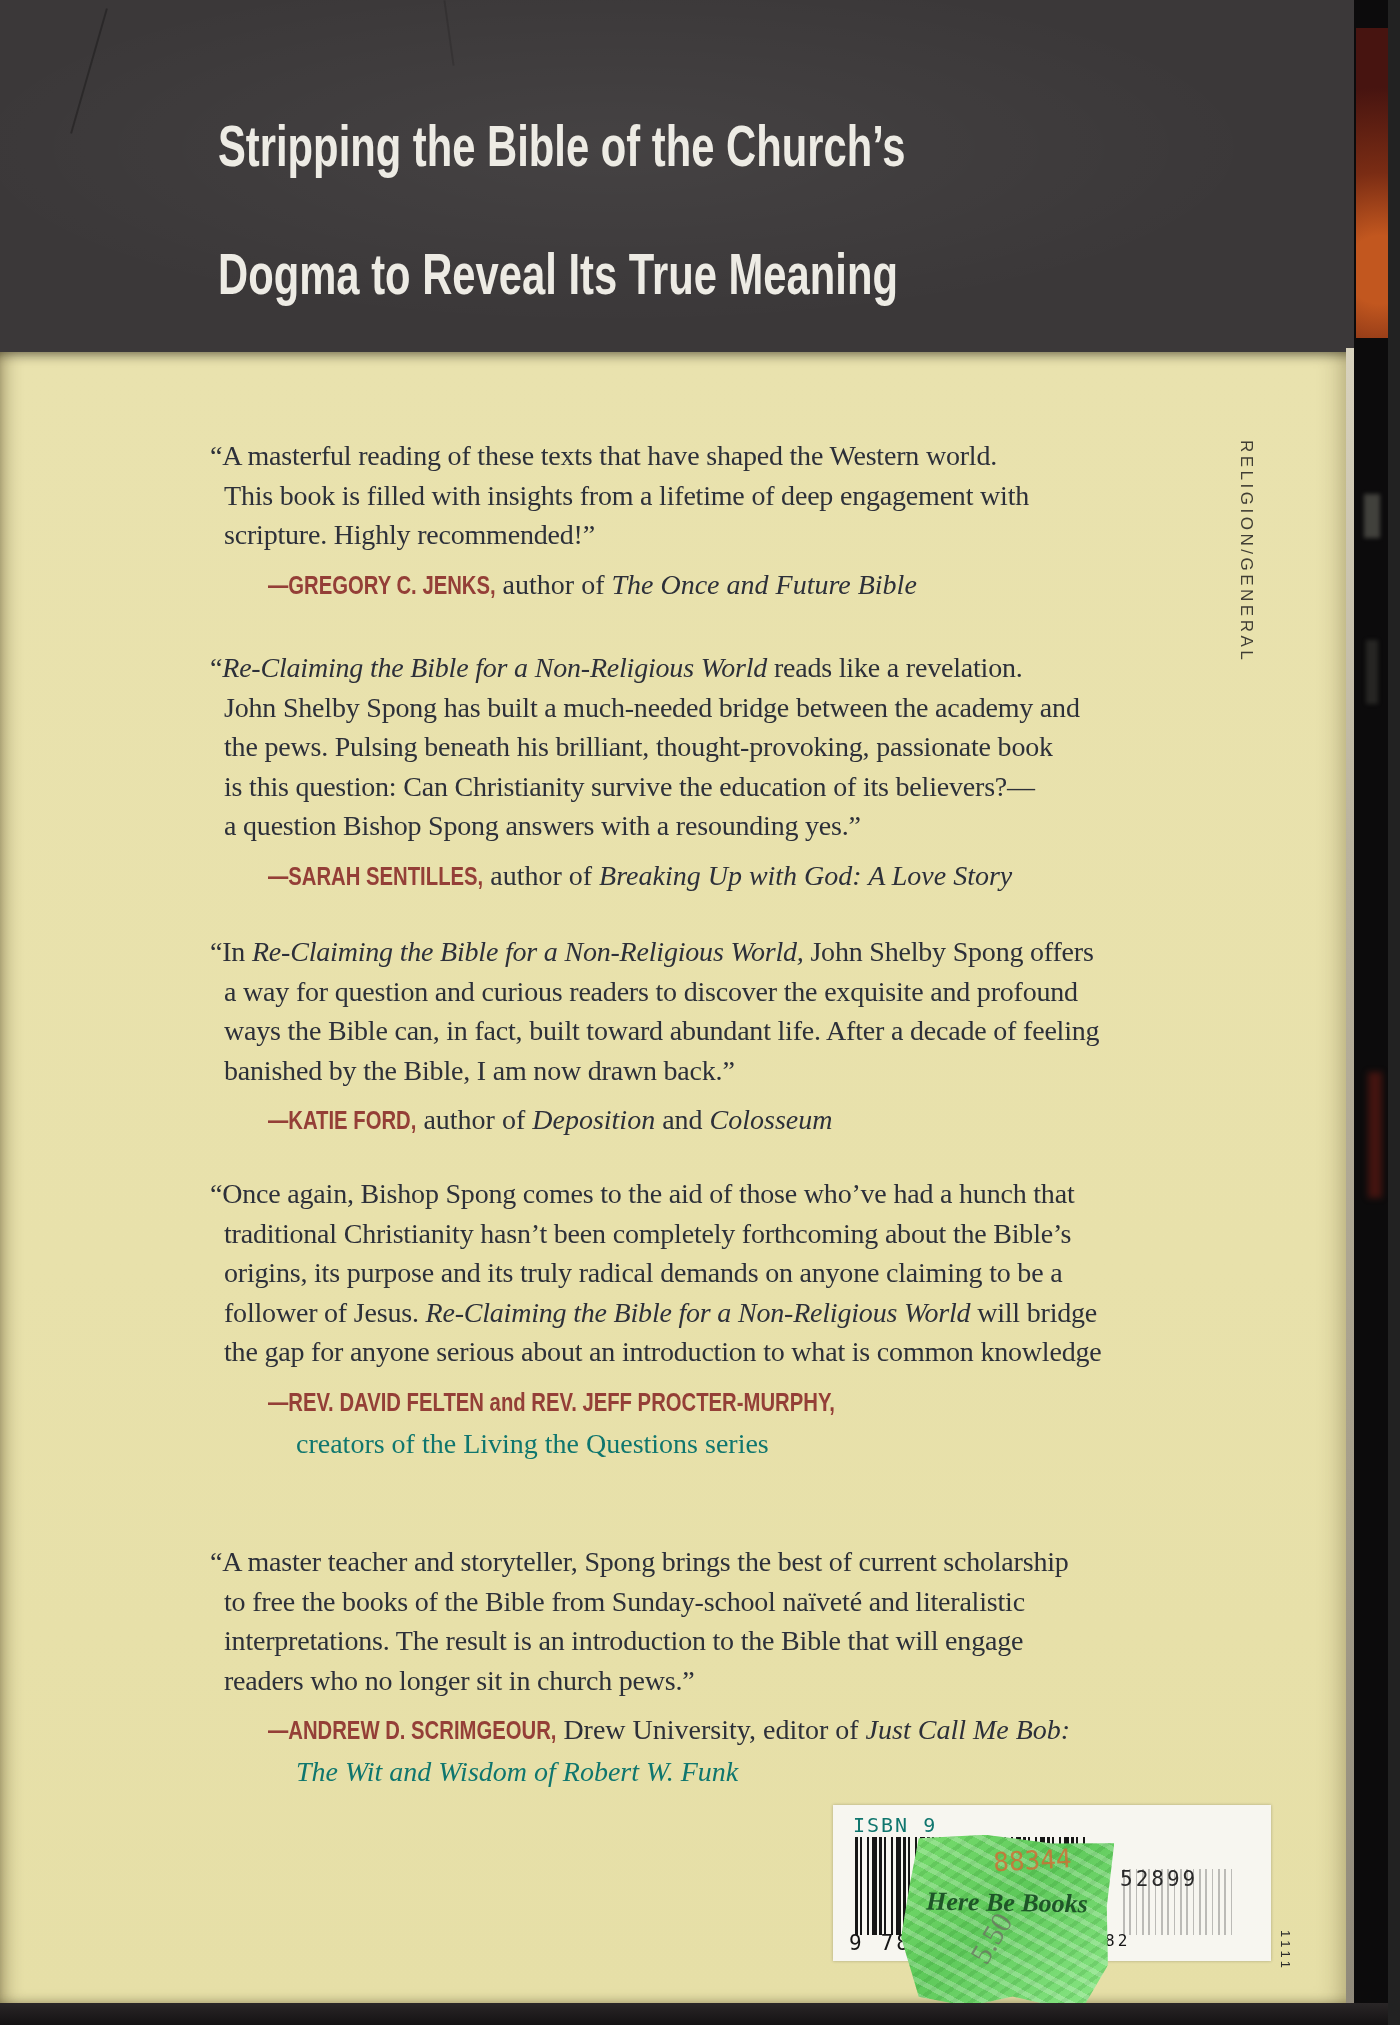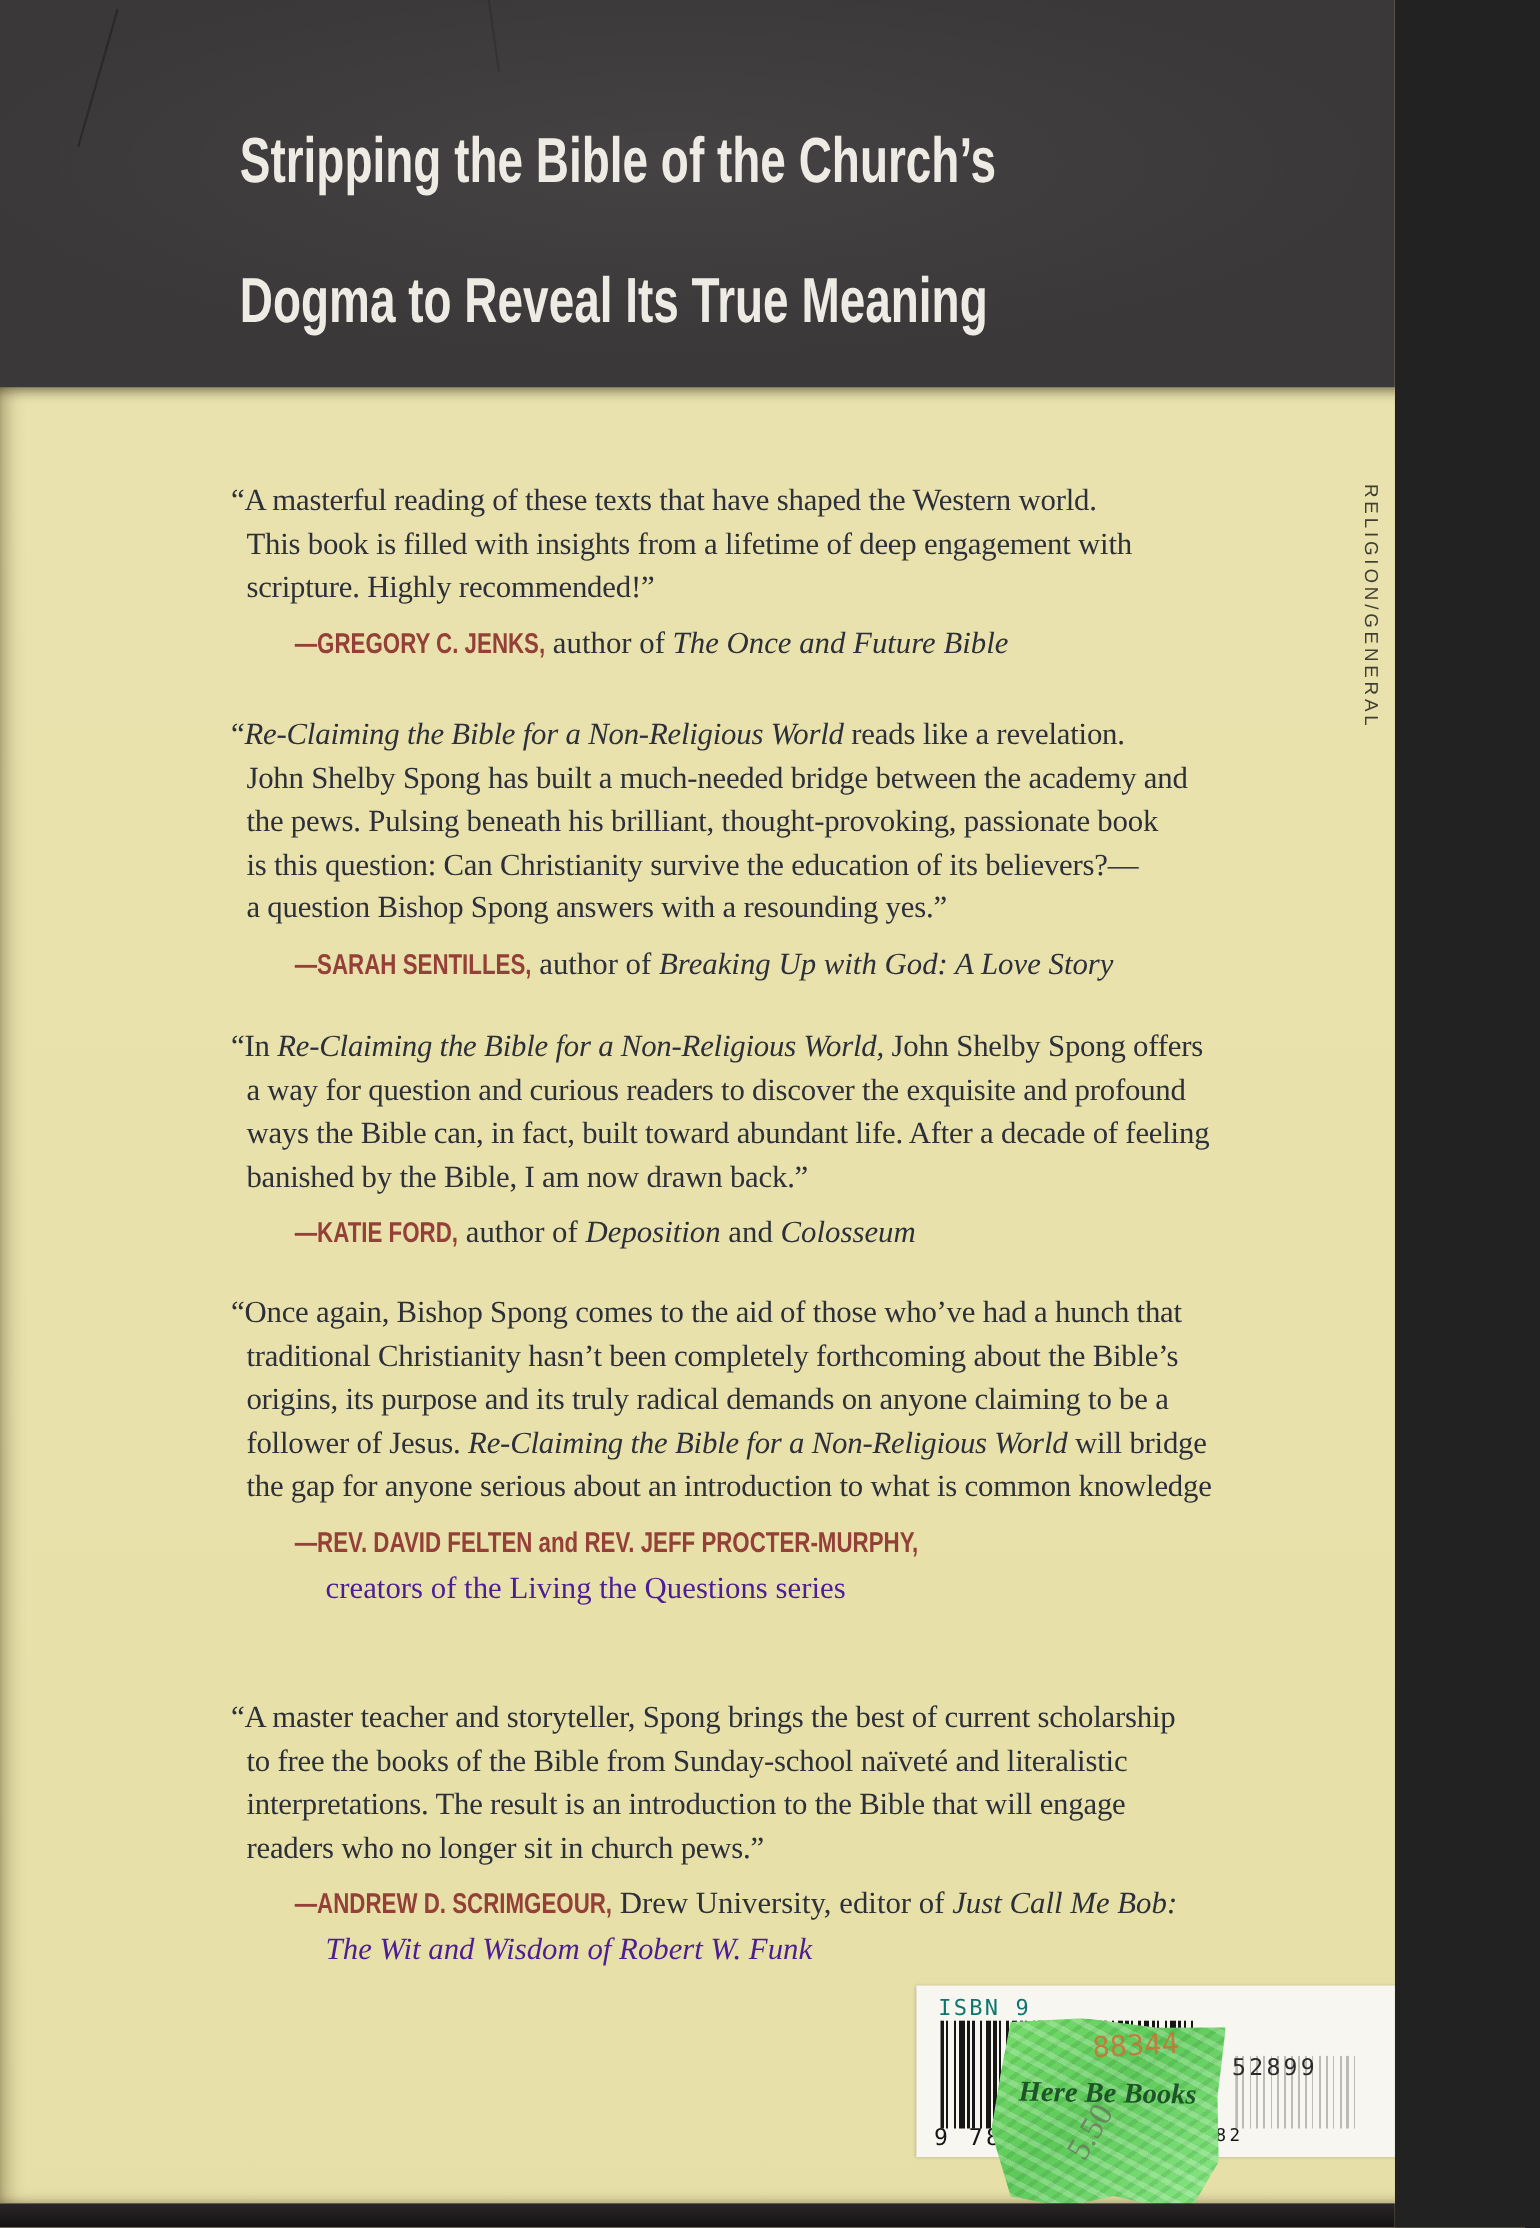--- a/index.html
+++ b/index.html
@@ -1,16 +1,16 @@
 <!DOCTYPE html>
 <html><head>
 <meta charset="utf-8">
 <style>
   html,body{margin:0;padding:0;background:#222;}
-  #cover{position:relative;width:1268px;height:2025px;overflow:hidden;
+  #cover{position:relative;width:1388px;height:2025px;overflow:hidden;
          background:#e8e1ab;font-family:"Liberation Serif",serif;}
   
   .band{position:absolute;left:0;top:0;width:1358px;height:352px;
         background:radial-gradient(ellipse at 45% 42%, rgba(255,255,255,0.05), transparent 62%),#3b3839;}
   .crease{position:absolute;background:rgba(0,0,0,0.28);}
   .crease.c1{left:88px;top:6px;width:2px;height:130px;transform:rotate(16deg);}
   .crease.c2{left:448px;top:0;width:2px;height:66px;transform:rotate(-8deg);opacity:.5;}
   .banner-line{position:absolute;color:#edebe4;font-family:"Liberation Sans",sans-serif;
         font-weight:bold;font-size:58px;white-space:nowrap;transform:scaleX(0.72);
         transform-origin:left center;letter-spacing:0;}
@@ -25,21 +25,21 @@
                     inset 0 -6px 8px -5px rgba(0,0,0,.22);}
   
   .blurb{position:absolute;left:224px;white-space:nowrap;color:#2d3039;}
   .qline{font-size:28px;line-height:39.5px;letter-spacing:-0.2px;}
   .qline.first{text-indent:-14px;}
   .attr{margin-top:10px;padding-left:44px;font-size:28px;line-height:40px;}
   .attr-name{font-family:"Liberation Sans",sans-serif;font-weight:bold;font-size:26px;
              color:#943f37;display:inline-block;transform:scaleX(0.78);
              transform-origin:left center;letter-spacing:0;}
   .attr-rest{font-size:28px;color:#2d3039;}
-  .attr-line2{padding-left:72px;font-size:28px;line-height:44px;color:#4c1d95;}
+  .attr-line2{padding-left:72px;font-size:28px;line-height:44px;color:#0f766e;}
   i{font-style:italic;}
   
   .spine-label{position:absolute;left:1236px;top:440px;writing-mode:vertical-rl;
       font-family:"Liberation Sans",sans-serif;font-size:17px;letter-spacing:3.5px;
       color:#403e34;}
   
   .page-edge{position:absolute;left:1346px;top:348px;width:8px;height:1658px;
       background:linear-gradient(180deg,#d8d2bd,#bab39e 30%,#a59e8a 70%,#8f897a);}
   .right-strip{position:absolute;left:1354px;top:0;width:46px;height:2025px;background:#0c0b0c;}
   .red-block{position:absolute;left:1356px;top:28px;width:44px;height:310px;

